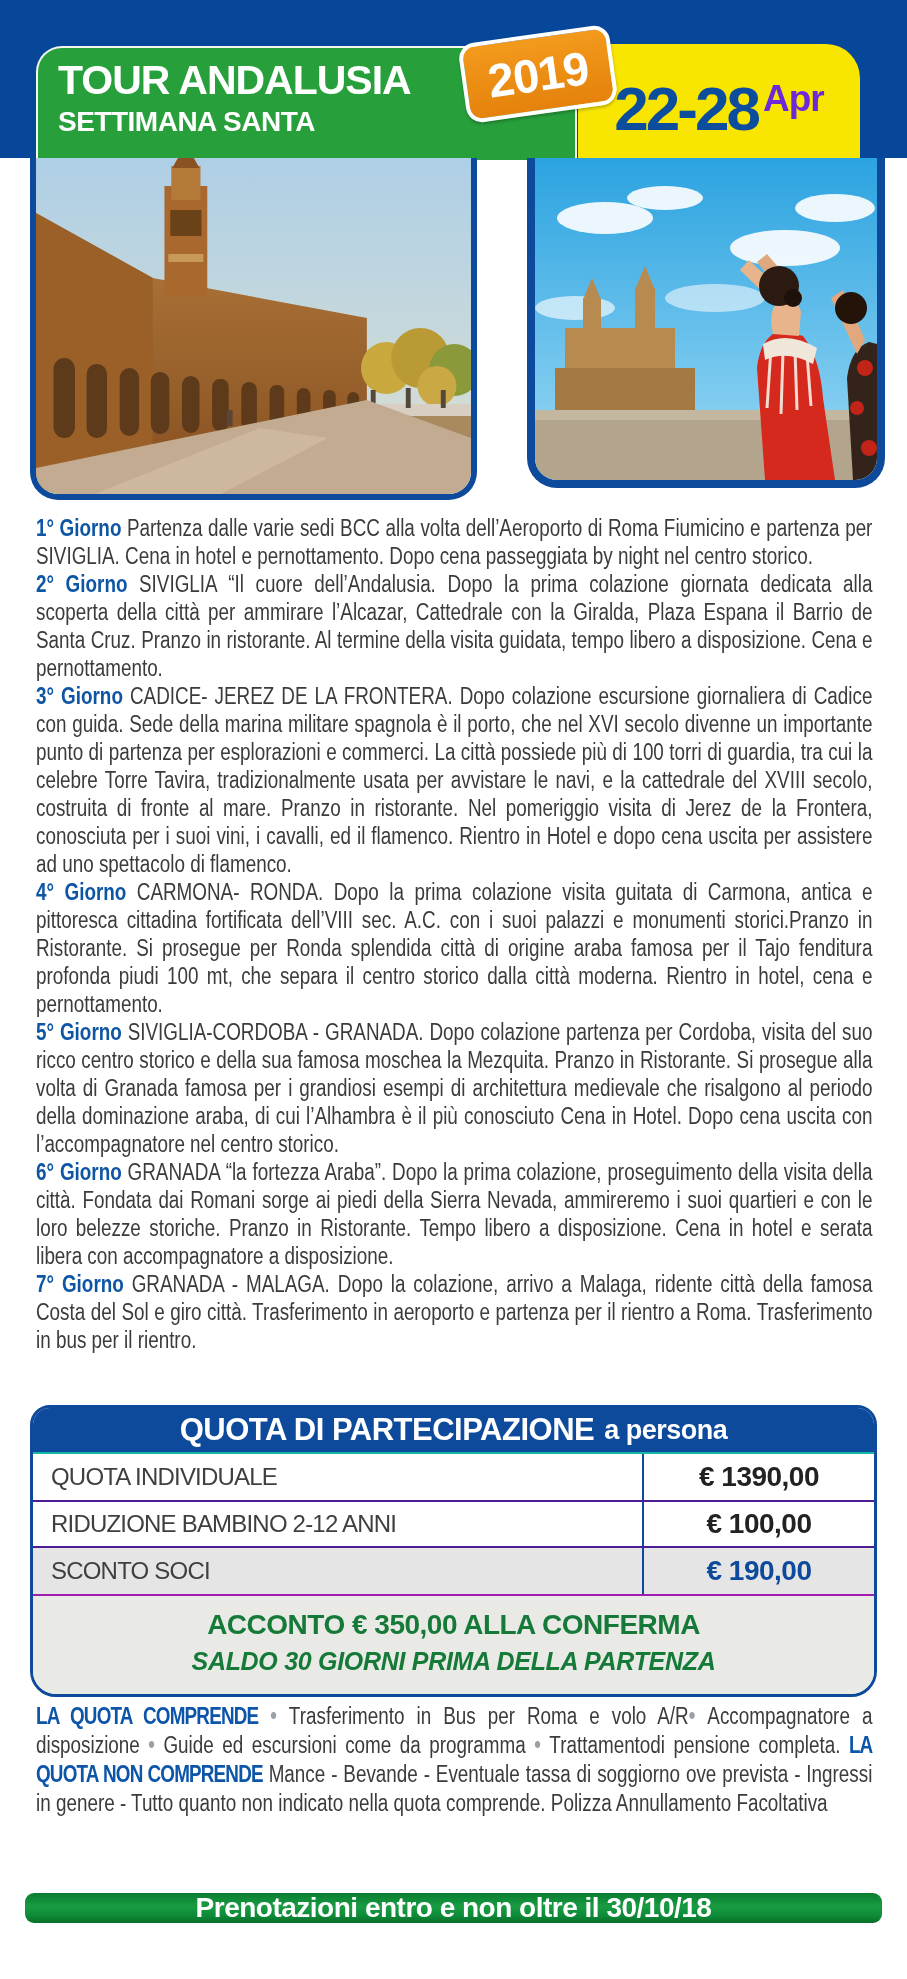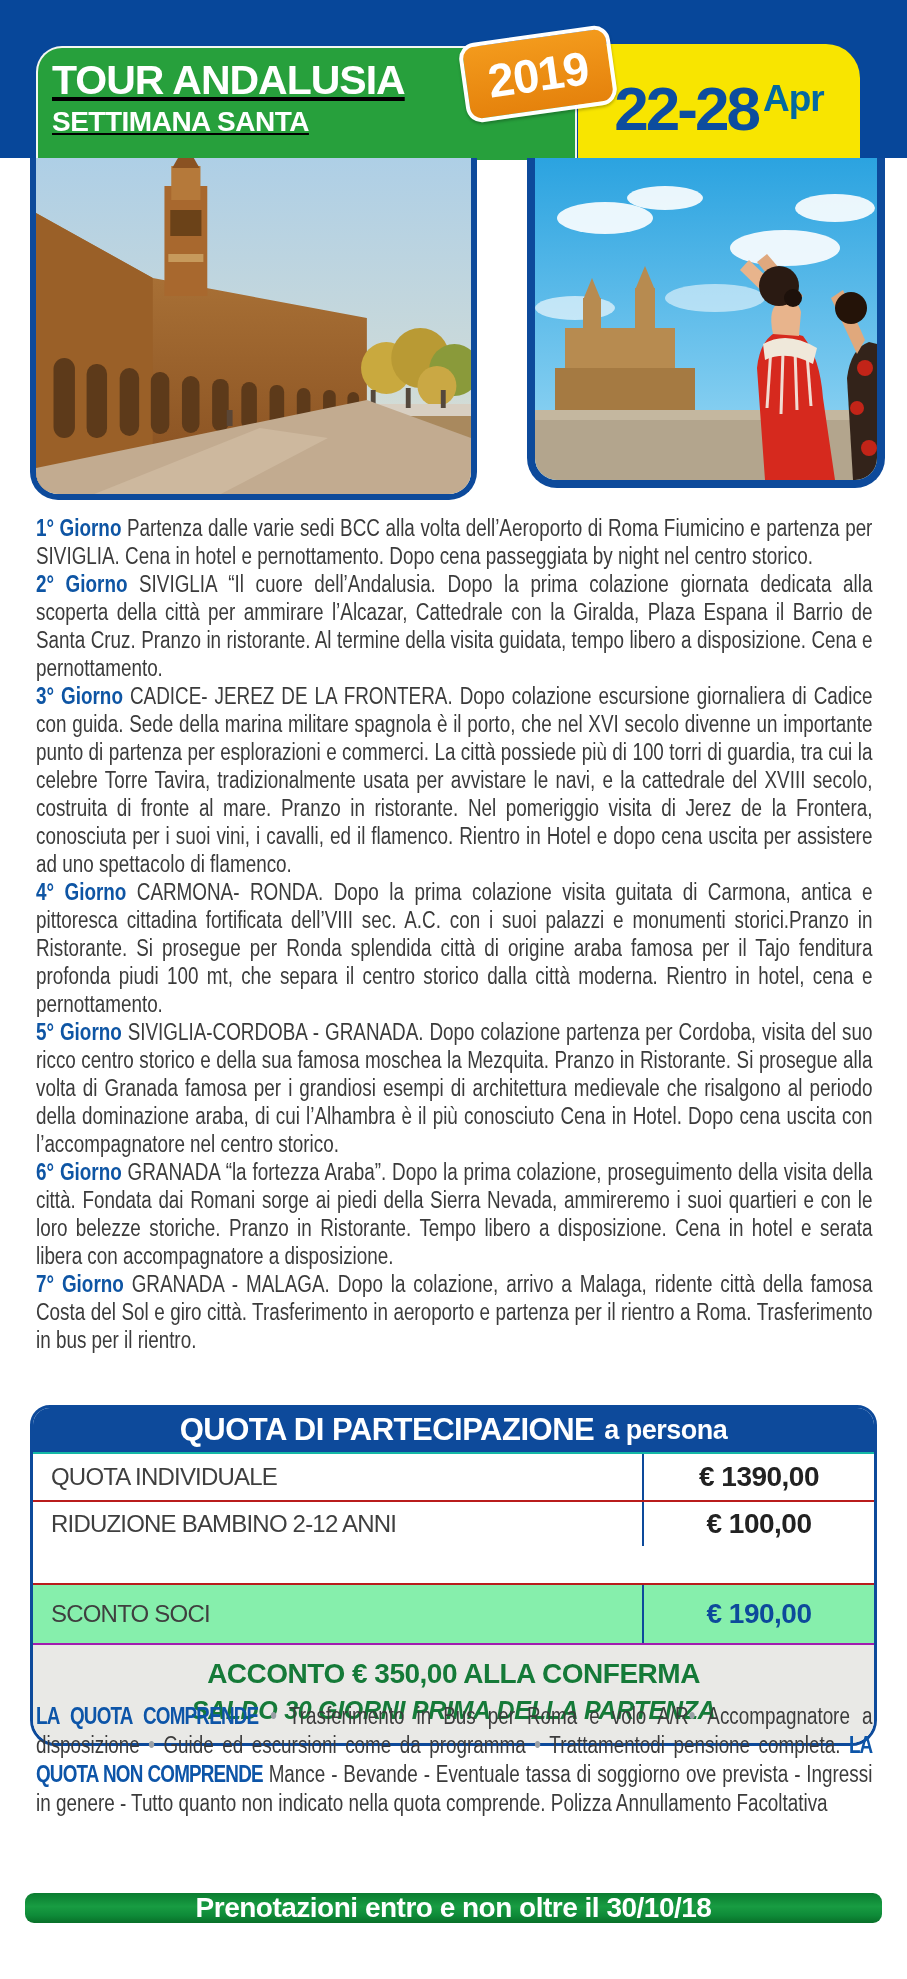--- a/index.html
+++ b/index.html
@@ -4,33 +4,33 @@
 <style>
   * { margin:0; padding:0; box-sizing:border-box; }
   html,body { background:#ffffff; }
   body { width:907px; height:1979px; font-family:"Liberation Sans", sans-serif; position:relative; overflow:hidden; }
   .page { position:absolute; inset:0; background:#ffffff; }
 
   
   .band { position:absolute; left:0; top:0; width:907px; height:158px; background:#07479a; }
   .green-box { position:absolute; left:36px; top:46px; width:541px; height:114px;
     background:#27a03c; border:2px solid #f4f6f2; border-bottom:none;
-    border-radius:26px 26px 0 0; padding:10px 0 0 14px;text-decoration:underline; }
+    border-radius:26px 26px 0 0; padding:10px 0 0 20px; }
   .page-title { color:#ffffff; font-weight:bold; font-size:41px; letter-spacing:-1px; line-height:44px; }
   .page-subtitle { color:#ffffff; font-weight:bold; font-size:28px; letter-spacing:-0.5px; line-height:34px; margin-top:3px; }
   .year-badge { position:absolute; left:462px; top:34px; width:152px; height:80px;
     background:linear-gradient(180deg,#f39a1c,#e5820c); border:4px solid #ffffff; border-radius:16px;
     transform:rotate(-8deg); display:flex; align-items:center; justify-content:center;
     box-shadow:0 2px 3px rgba(0,0,0,.25); }
   .year-badge span { color:#ffffff; font-weight:bold; font-size:47px; letter-spacing:-1px; }
   .date-box { position:absolute; left:578px; top:44px; width:282px; height:114px;
     background:#f8e500; border-radius:0 34px 0 0; display:flex; align-items:flex-start;
     justify-content:center; padding-top:34px; }
   .date-range { color:#0d4d9e; font-weight:bold; font-size:62px; letter-spacing:-3px; line-height:1; }
-  .date-month { color:#0369a1; font-weight:bold; font-size:37px; margin-left:5px; letter-spacing:-1px; }
+  .date-month { color:#6d28d9; font-weight:bold; font-size:37px; margin-left:5px; letter-spacing:-1px; }
 
   
   .photo { position:absolute; overflow:hidden; background:#bcd9ea; }
   .photo-left { left:30px; top:158px; width:447px; height:342px;
     border:6px solid #0d4a9b; border-top:none; border-radius:0 0 28px 28px; }
   .photo-right { left:527px; top:158px; width:358px; height:330px;
     border:8px solid #0d4a9b; border-top:none; border-radius:0 0 30px 30px; }
   .photo svg { display:block; width:100%; height:100%; }
 
   
@@ -39,27 +39,27 @@
     font-size:23px; line-height:28px; color:#3b3b3b; text-align:justify; }
   .day-label { color:#0e55a4; font-weight:bold; }
 
   
   .price-table { position:absolute; left:30px; top:1405px; width:847px;
     border:3px solid #0d4a9b; border-radius:20px 20px 26px 26px; overflow:hidden; background:#ffffff; }
   .tbl-header { background:#0d4a9b; height:46px; display:flex; align-items:center; justify-content:center;
     border-bottom:2px solid #14b8a6; }
   .tbl-title { color:#ffffff; font-weight:bold; font-size:31px; letter-spacing:-0.5px; }
   .tbl-suffix { color:#ffffff; font-weight:bold; font-size:27px; margin-left:10px; letter-spacing:-0.5px; }
-  .tbl-row { display:flex; align-items:stretch; height:46px; border-top:2px solid #b91c1c; background:#ffffff; }
+  .tbl-row { display:flex; align-items:stretch; height:46px; border-top:2px solid #4c1d95; background:#ffffff; }
   .tbl-row:first-of-type { border-top:none; }
   .lbl { flex:1; display:flex; align-items:center; padding-left:18px;
     font-size:24px; color:#3f3f3f; letter-spacing:-0.8px; }
   .val { width:232px; border-left:2px solid #0d4a9b; display:flex; align-items:center; justify-content:center;
     font-size:28px; font-weight:bold; color:#222222; letter-spacing:-0.5px; }
-  .tbl-row.hl { background:#86efac; height:60px;margin-top:37px; }
+  .tbl-row.hl { background:#e5e5e5; height:48px; }
   .tbl-row.hl .val { color:#0d4a9b; }
   .deposit { background:#e9e9e6; border-top:2px solid #a21caf; text-align:center; padding:10px 0 16px; }
   .deposit-line { color:#157a38; font-weight:bold; font-size:28px; letter-spacing:-0.5px; line-height:38px; }
   .balance-line { color:#157a38; font-weight:bold; font-style:italic; font-size:25px; letter-spacing:-0.3px; line-height:34px; }
 
   
   .quota { position:absolute; left:36px; top:1702px; width:1020px;
     transform:scaleX(0.82); transform-origin:0 0;
     font-size:23px; line-height:29px; color:#3b3b3b; text-align:justify; }
   .seg-label { color:#0d55a8; font-weight:bold; letter-spacing:-1px; }

